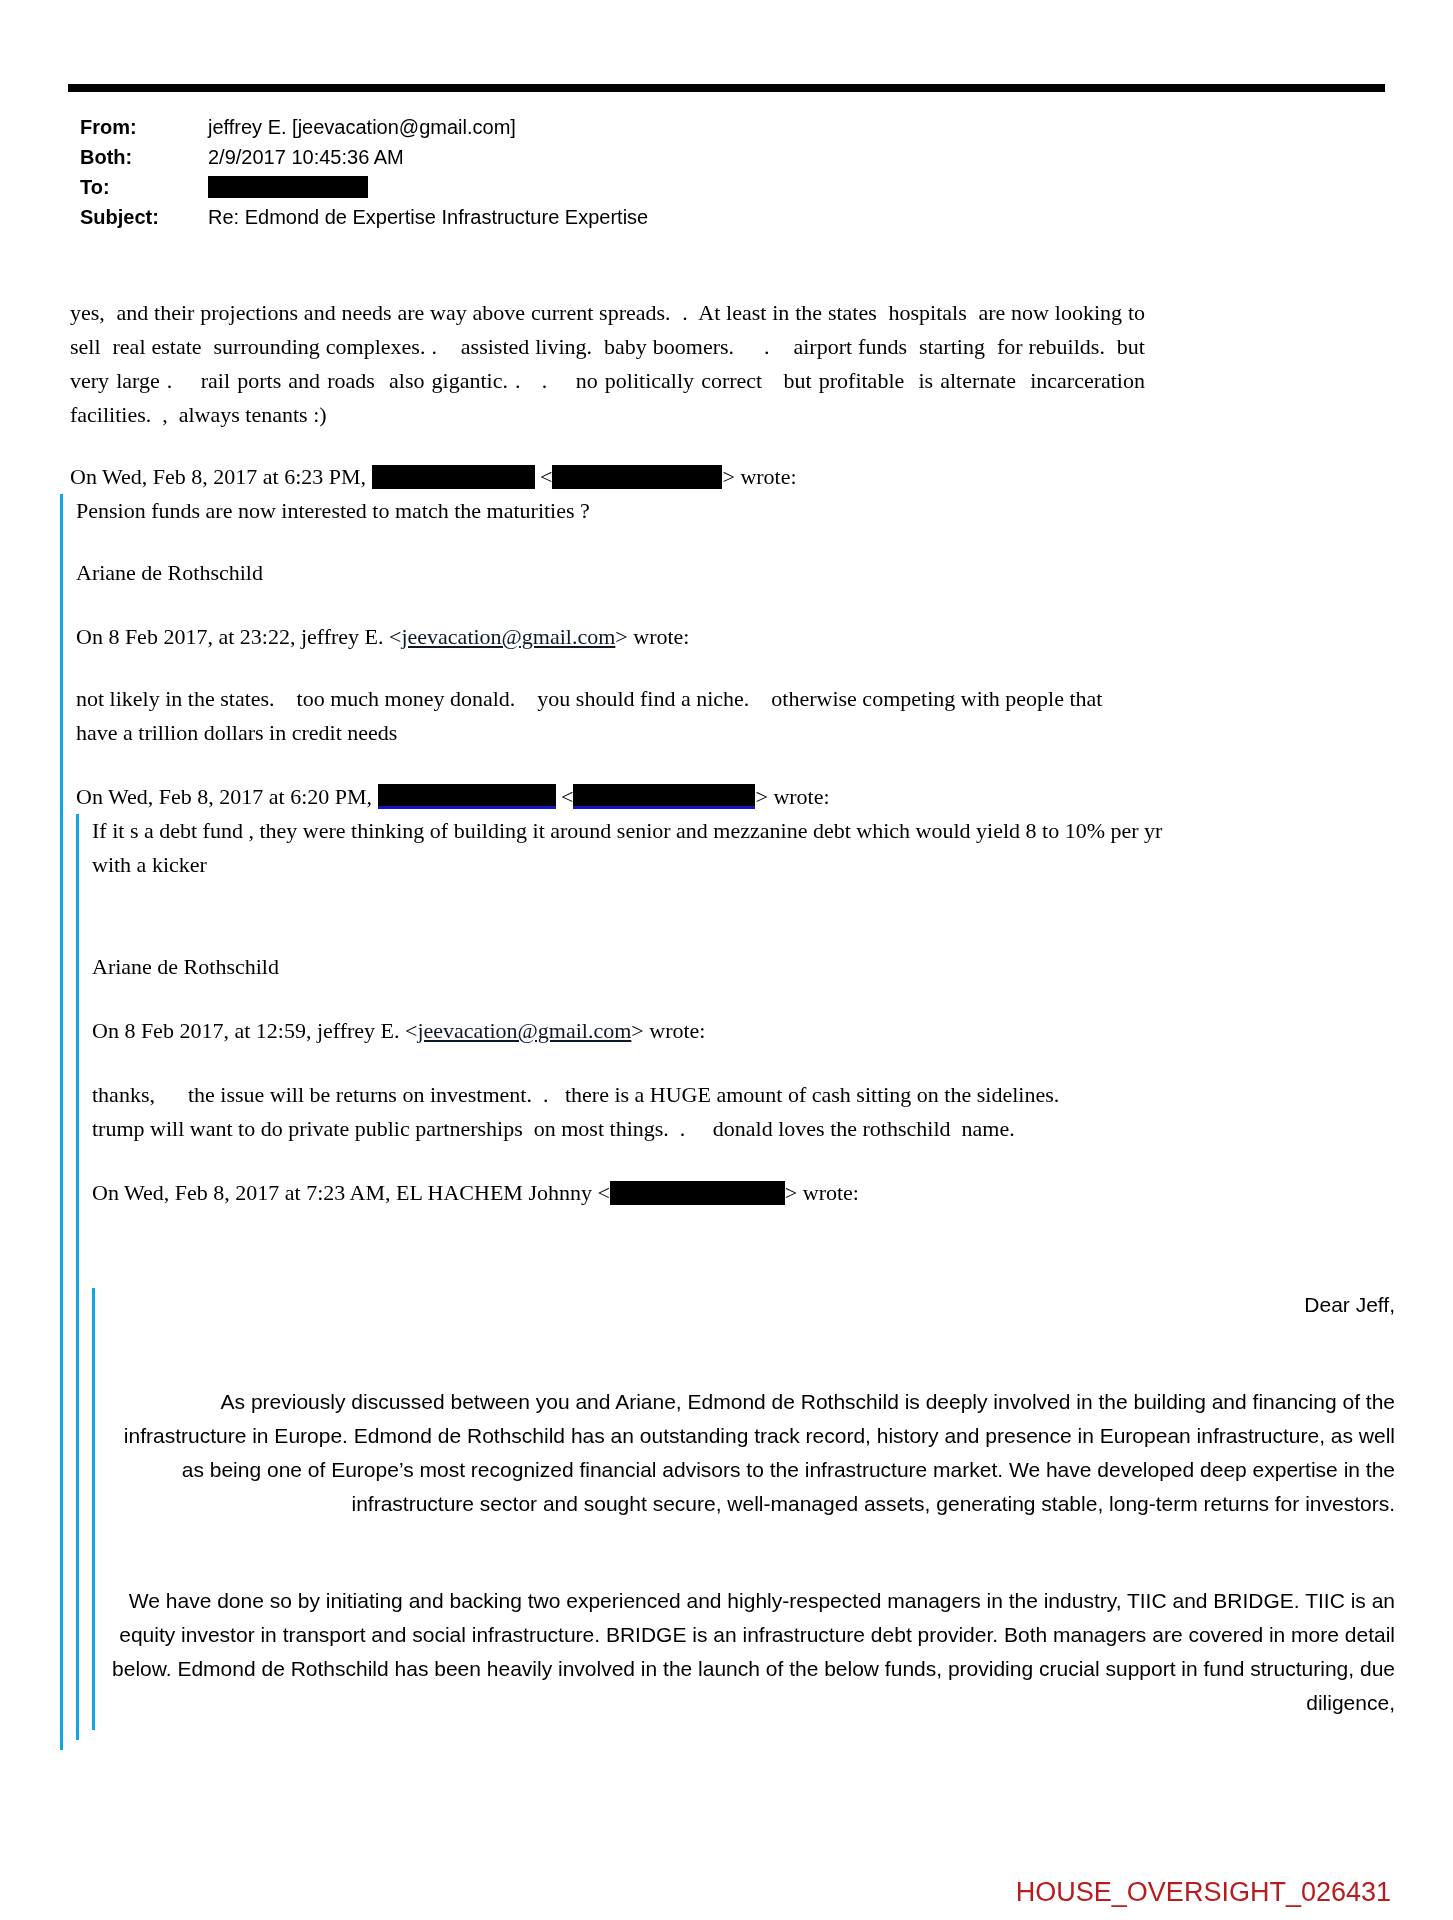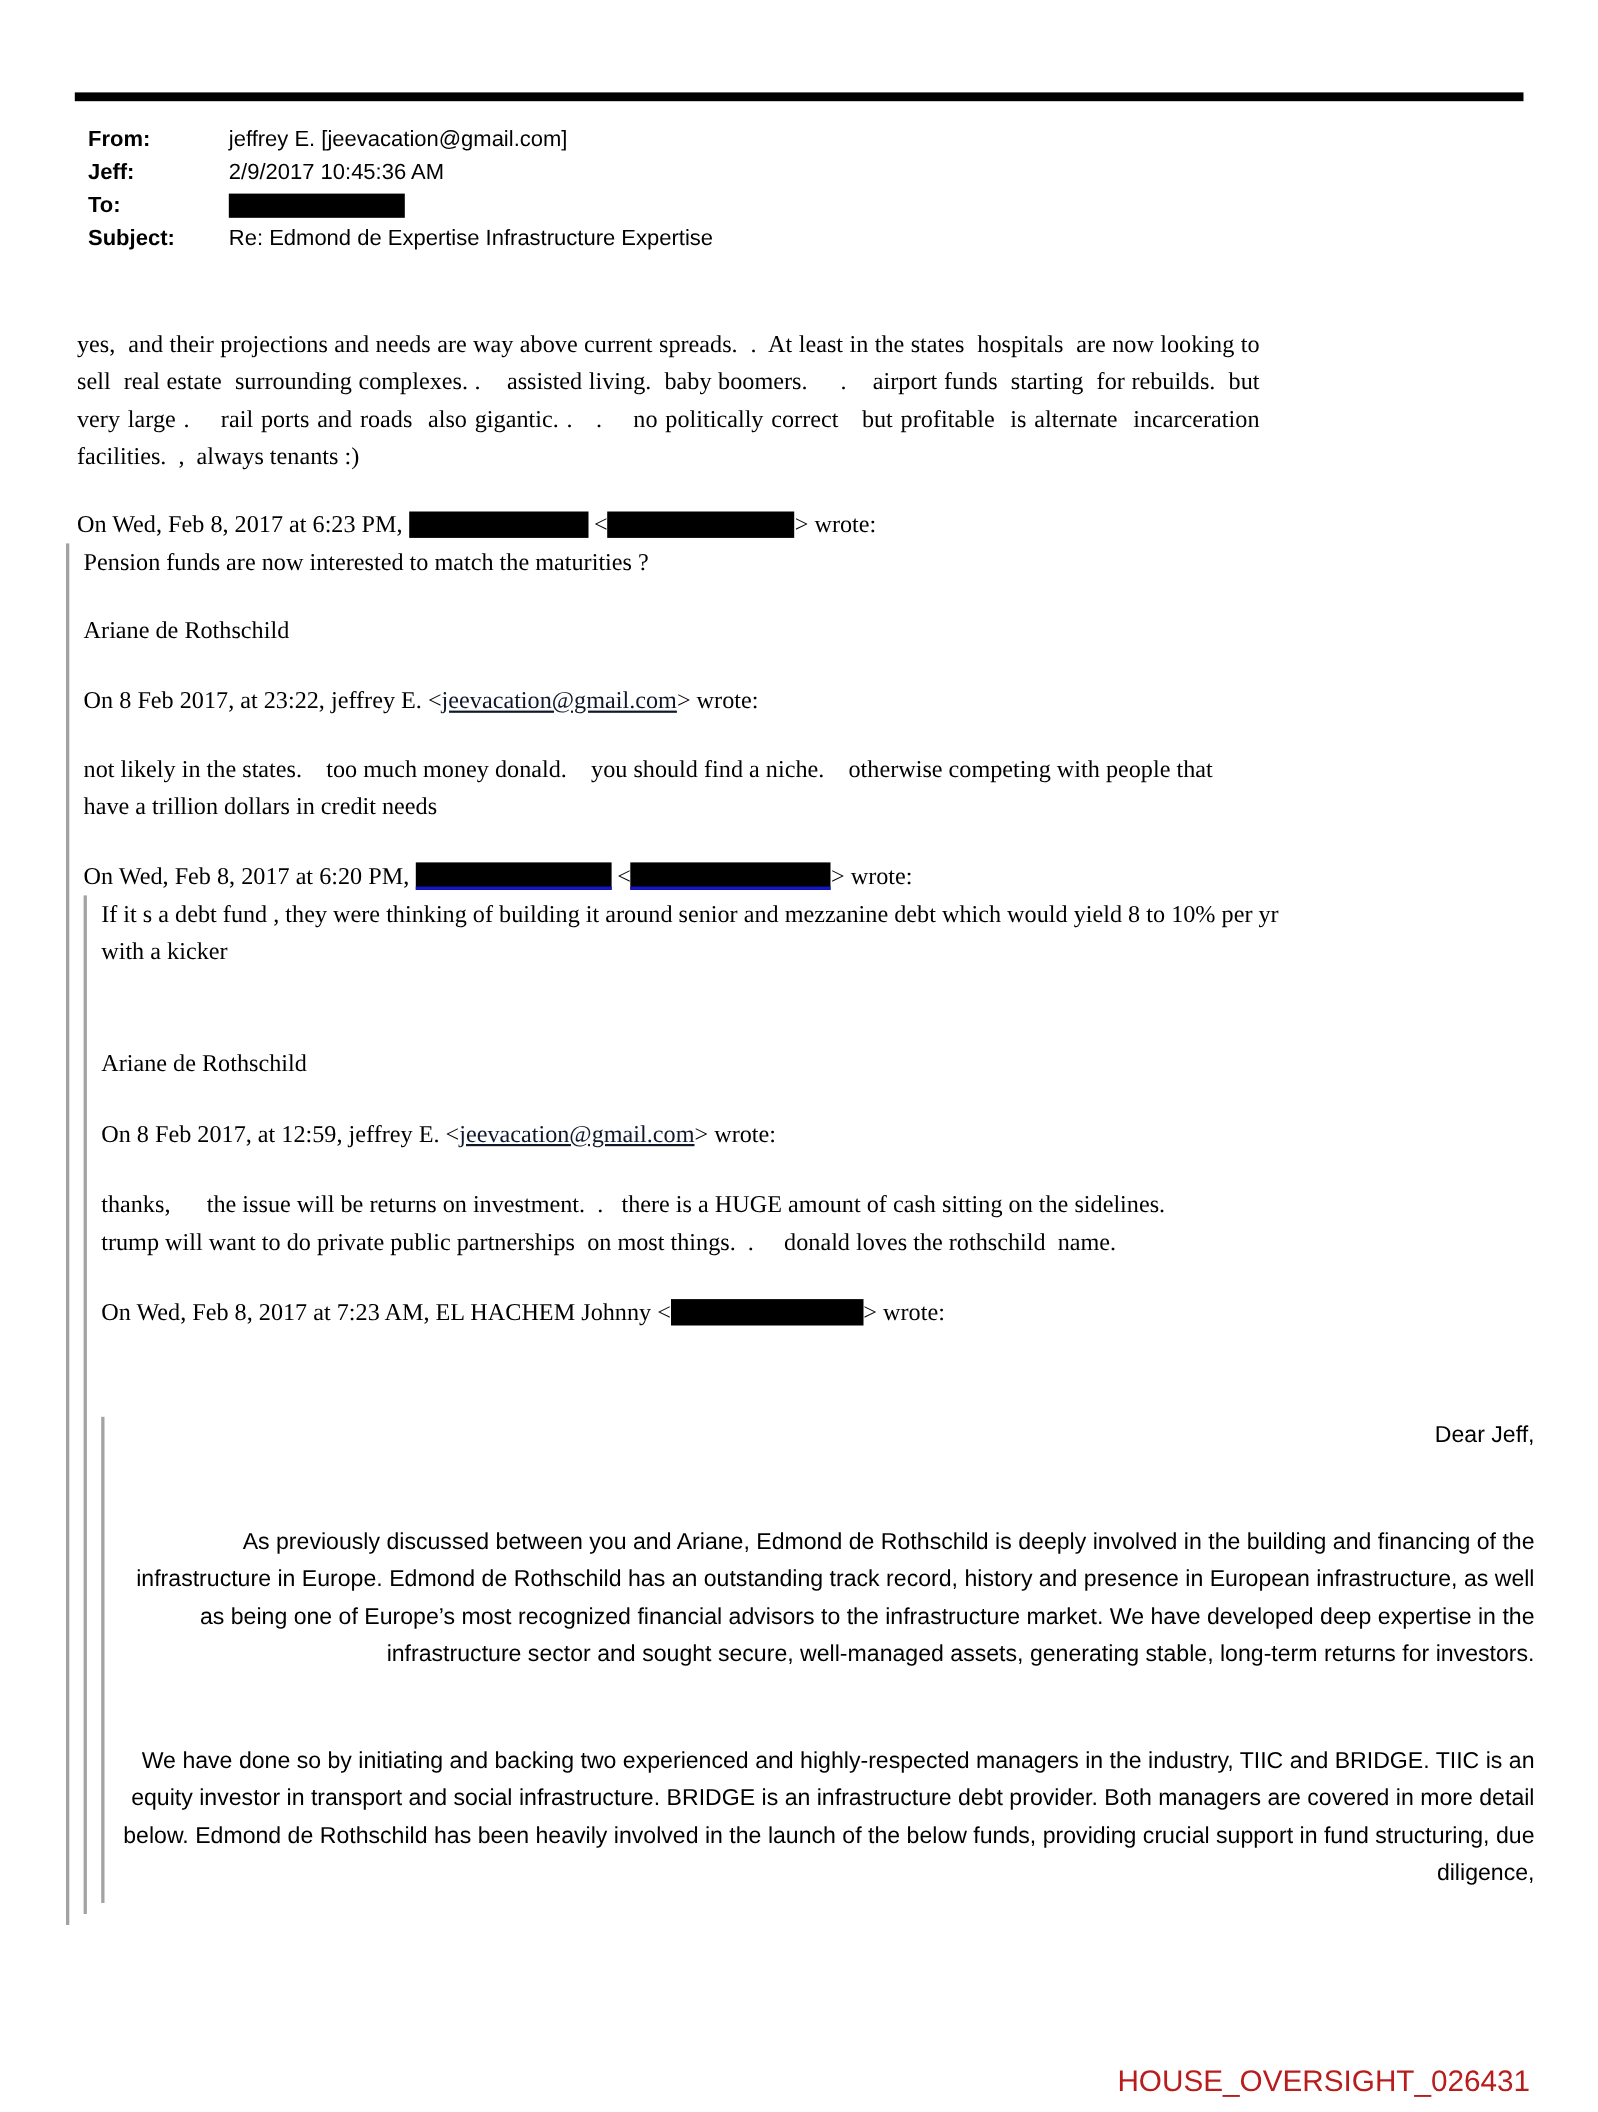--- a/index.html
+++ b/index.html
@@ -24,21 +24,21 @@
   .hvalue { white-space:pre-wrap; }
   .to-bar { width:160px; height:22px; background:#000; margin-top:4px; }
   
   .content {
     position:absolute; left:70px; top:296px; width:1325px;
     font-size:22px; line-height:34px;
   }
   .content p { margin:0; white-space:pre-wrap; }
   .p1 { max-width:1075px; text-align:justify; }
   .bq {
-    border-left:3px solid #a3a3a3;
+    border-left:3px solid #0ea5e9;
     margin:0; padding:0 0 10px 13px;
   }
   .bq1 { margin-left:-10px; }
   .w1030 { max-width:1030px; }
   .w1080 { max-width:1080px; }
   .w990  { max-width:990px;  }
   .sans, .sans p {
     font-family:"Liberation Sans", sans-serif;
     font-size:21px; line-height:34px;
   }
@@ -68,21 +68,21 @@
 <body>
 
 <div class="top-rule"></div>
 
 <div class="mail-header">
   <div class="hrow">
     <span class="hlabel">From:</span>
     <span class="hvalue">jeffrey E. [jeevacation@gmail.com]</span>
   </div>
   <div class="hrow">
-    <span class="hlabel">Jeff:</span>
+    <span class="hlabel">Both:</span>
     <span class="hvalue">2/9/2017 10:45:36 AM</span>
   </div>
   <div class="hrow">
     <span class="hlabel">To:</span>
     <span class="to-bar"></span>
   </div>
   <div class="hrow">
     <span class="hlabel">Subject:</span>
     <span class="hvalue">Re: Edmond de Expertise Infrastructure Expertise</span>
   </div>

